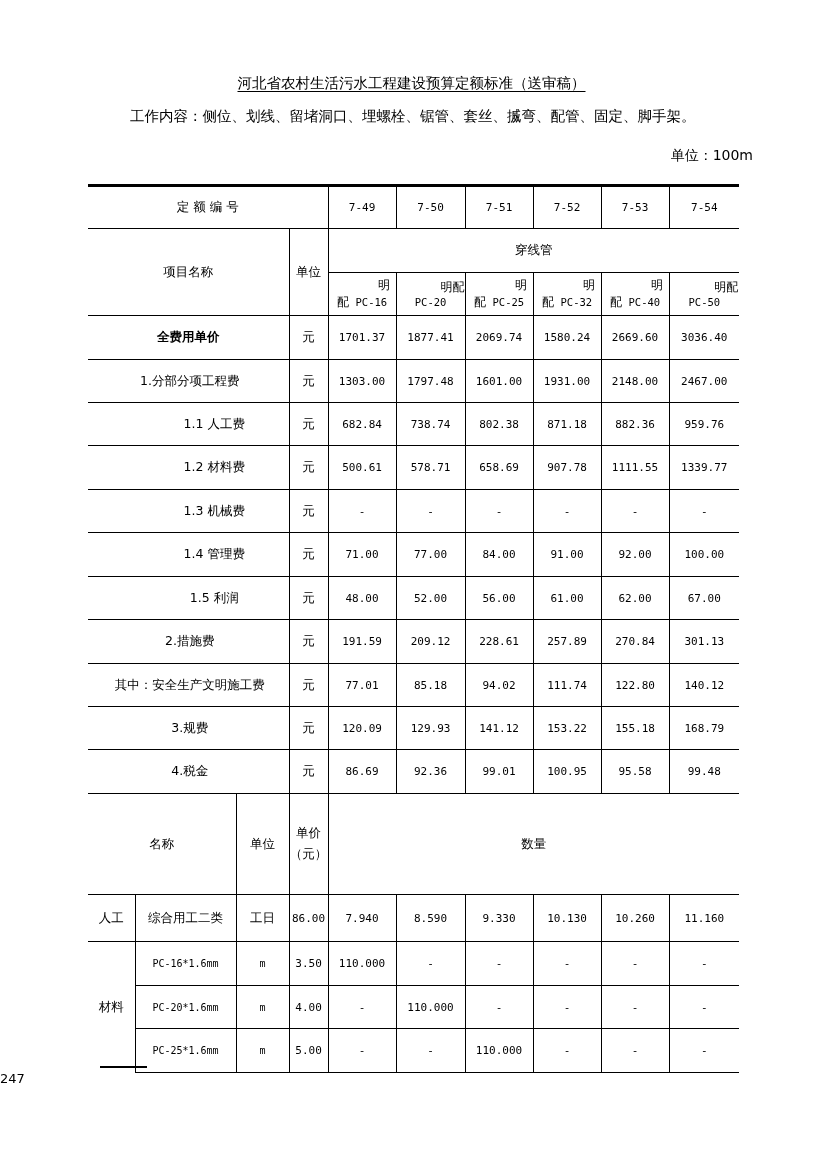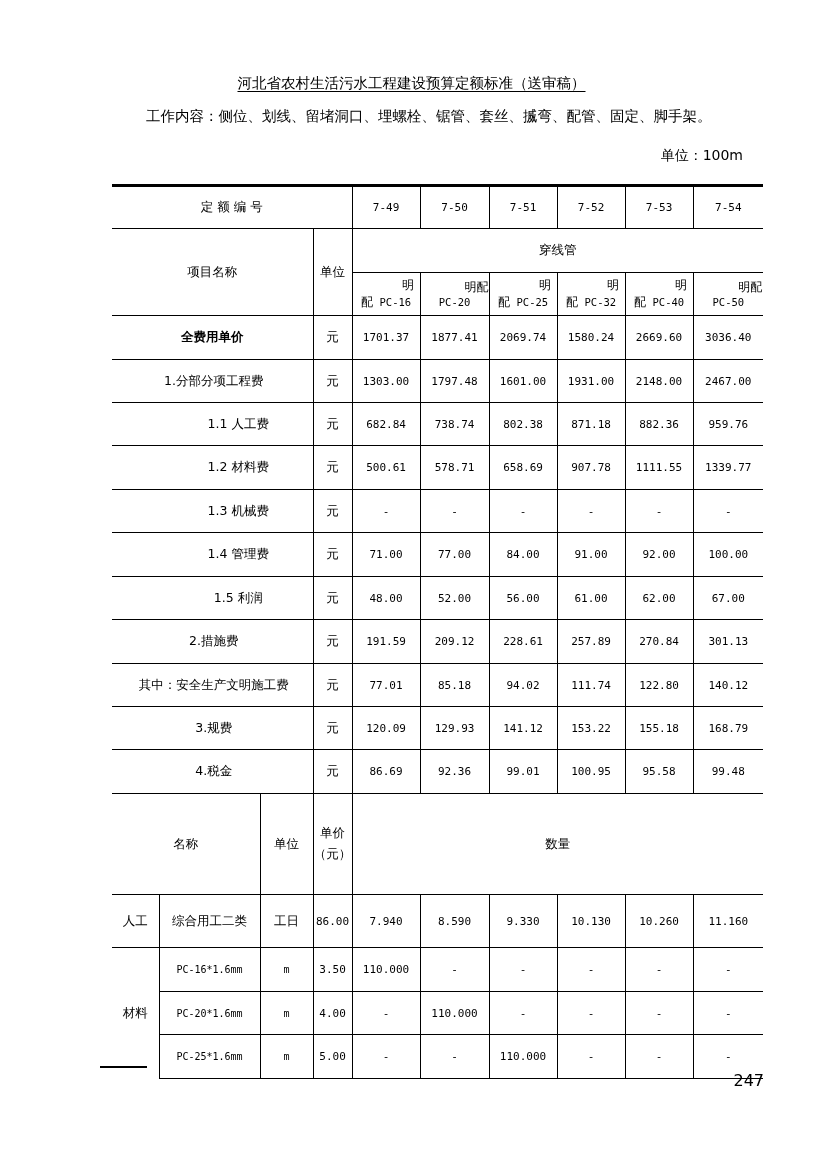--- a/index.html
+++ b/index.html
@@ -1,24 +1,24 @@
 <!DOCTYPE html>
 <html><head>
 <meta charset="utf-8">
 <style>
   html, body { margin: 0; padding: 0; background: #ffffff; }
   body { width: 823px; height: 1165px; position: relative; overflow: hidden;
          font-family: "DejaVu Sans", "Liberation Sans", sans-serif; color: #000; }
   .title { position: absolute; left: 0; width: 823px; top: 74px; text-align: center;
            font-size: 14.5px; }
   .title span { text-decoration: underline; text-underline-offset: 3px; }
-  .work { position: absolute; left: 146px; top: 107px; font-size: 14.5px; }
-  .unit { position: absolute; right: 80px; top: 147px; font-size: 14px; }
-  .pageno { position: absolute; left: 0; width: 764px; top: 1071px; text-align: right; font-size: 16px; }
-  table.q { position: absolute; left: 112px; top: 184px; width: 651px;
+  .work { position: absolute; left: 130px; top: 107px; font-size: 14.5px; }
+  .unit { position: absolute; right: 70px; top: 147px; font-size: 14px; }
+  .pageno { position: absolute; left: 0; width: 764px; top: 1071px; text-align: left; font-size: 13px; }
+  table.q { position: absolute; left: 88px; top: 184px; width: 651px;
             border-collapse: collapse; table-layout: fixed; }
   table.q td { border: 1.5px solid #000; text-align: center; vertical-align: middle;
                font-size: 11px; padding: 0; font-family: "DejaVu Sans Mono", "Liberation Mono", monospace; }
   table.q tr.top td { border-top: 3px solid #000; }
   table.q td.left-edge { border-left: none; }
   table.q td.right-edge { border-right: none; }
   td.cn { font-family: "DejaVu Sans", "Liberation Sans", sans-serif !important; font-size: 12.5px !important; }
   td.lbl { text-align: right; padding-left: 3px !important; }
   td.ind { padding-left: 52px !important; text-align: center; }
   td.bold { font-weight: bold; }
@@ -188,21 +188,21 @@
   <tr style="height:101px">
     <td colspan="2" class="cn left-edge">名称</td>
     <td class="cn">单位</td>
     <td class="cn">
       <div style="margin-bottom:4px">单价</div>
       <div>（元）</div>
     </td>
     <td colspan="6" class="cn right-edge">数量</td>
   </tr>
 
-  <tr style="height:53px">
+  <tr style="height:47px">
     <td class="cn left-edge">人工</td>
     <td class="cn">综合用工二类</td>
     <td class="cn">工日</td>
     <td>86.00</td>
     <td>7.940</td>
     <td>8.590</td>
     <td>9.330</td>
     <td>10.130</td>
     <td>10.260</td>
     <td class="right-edge">11.160</td>

